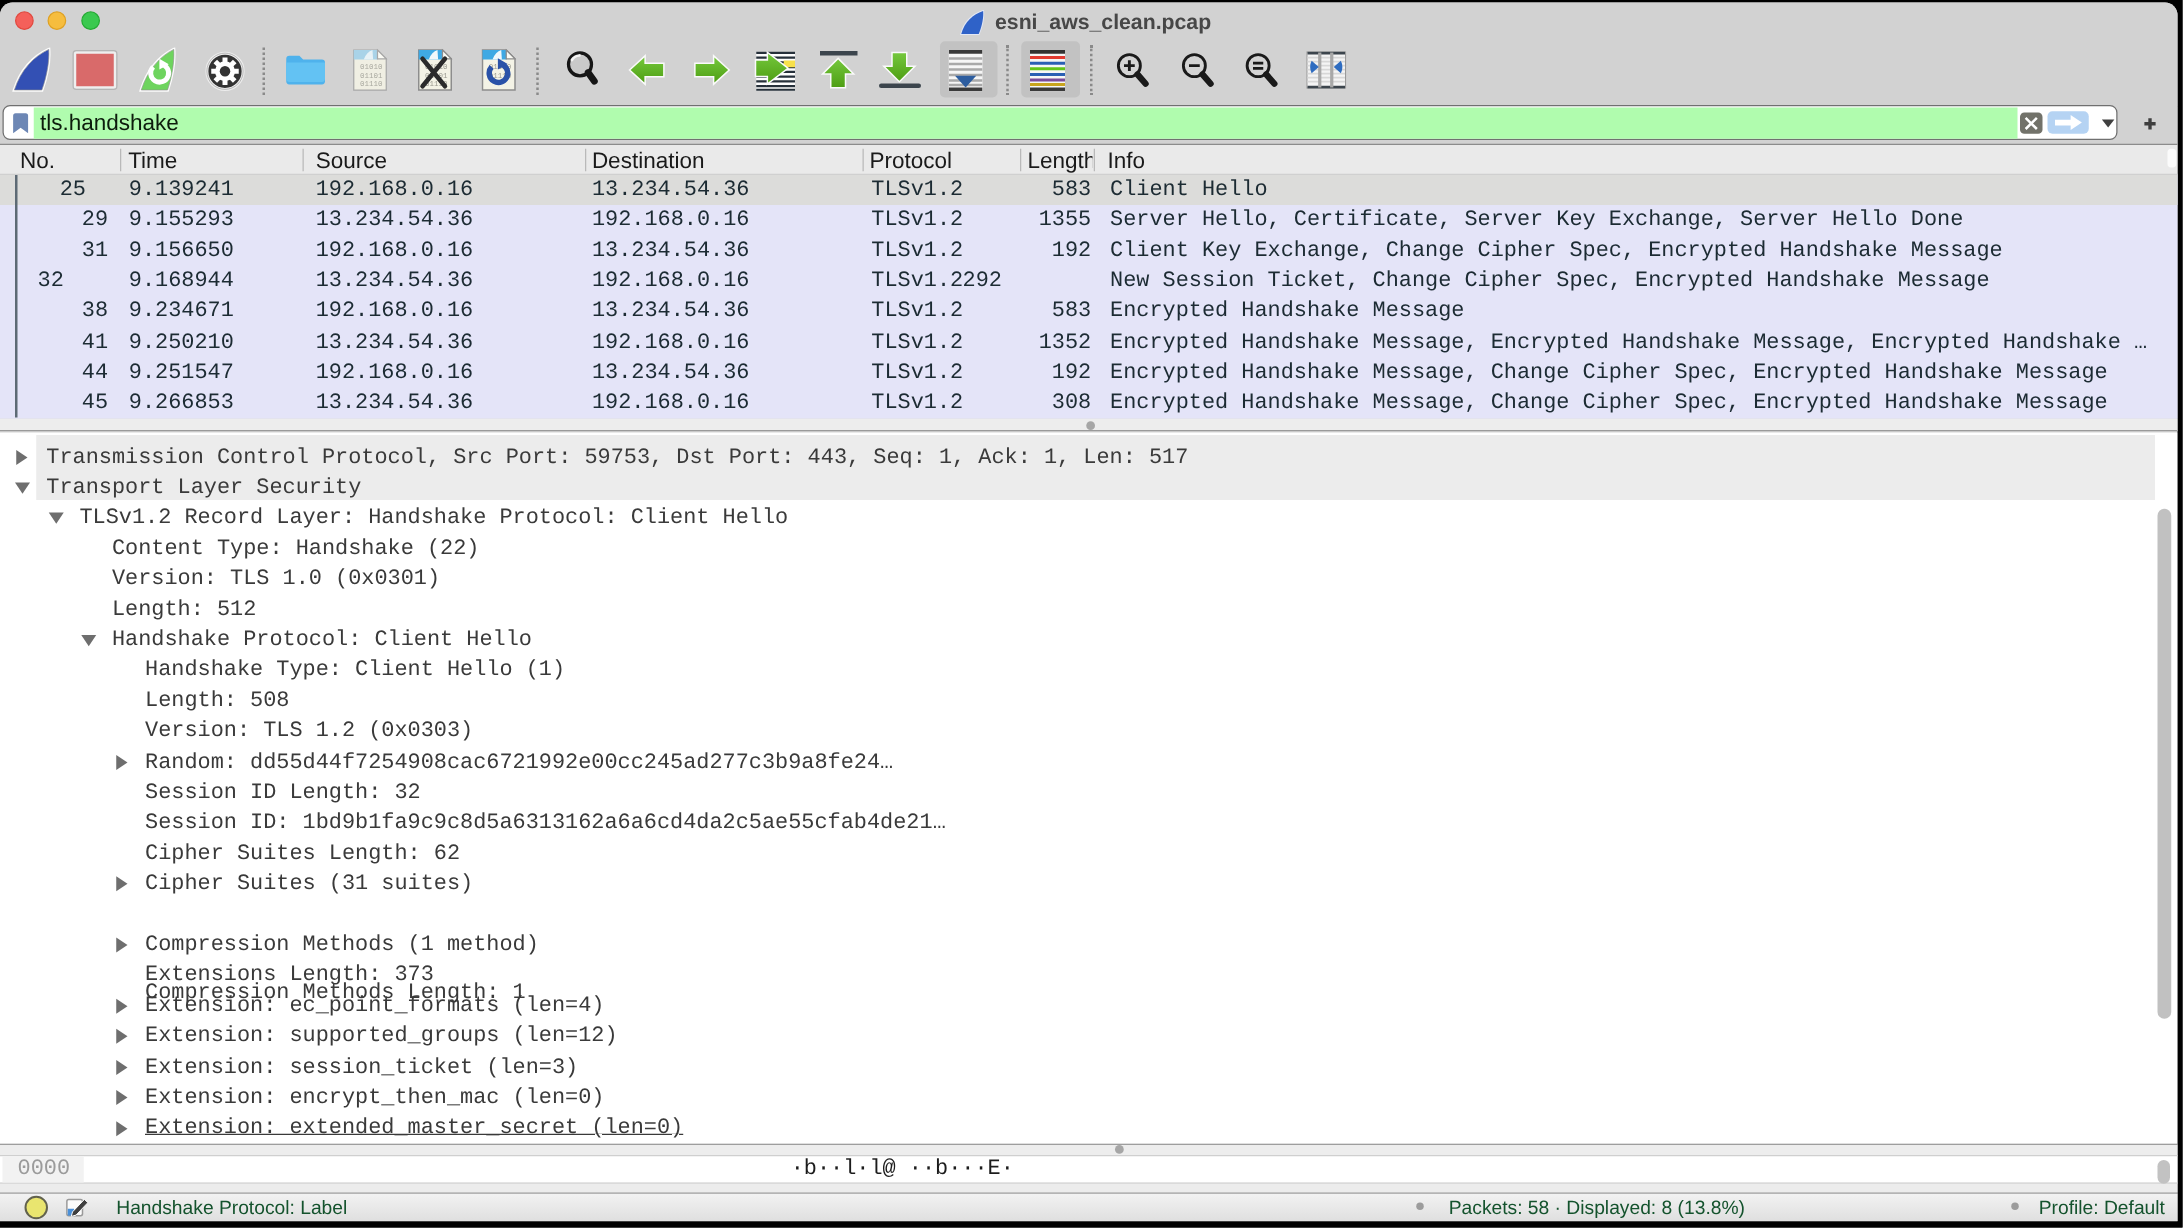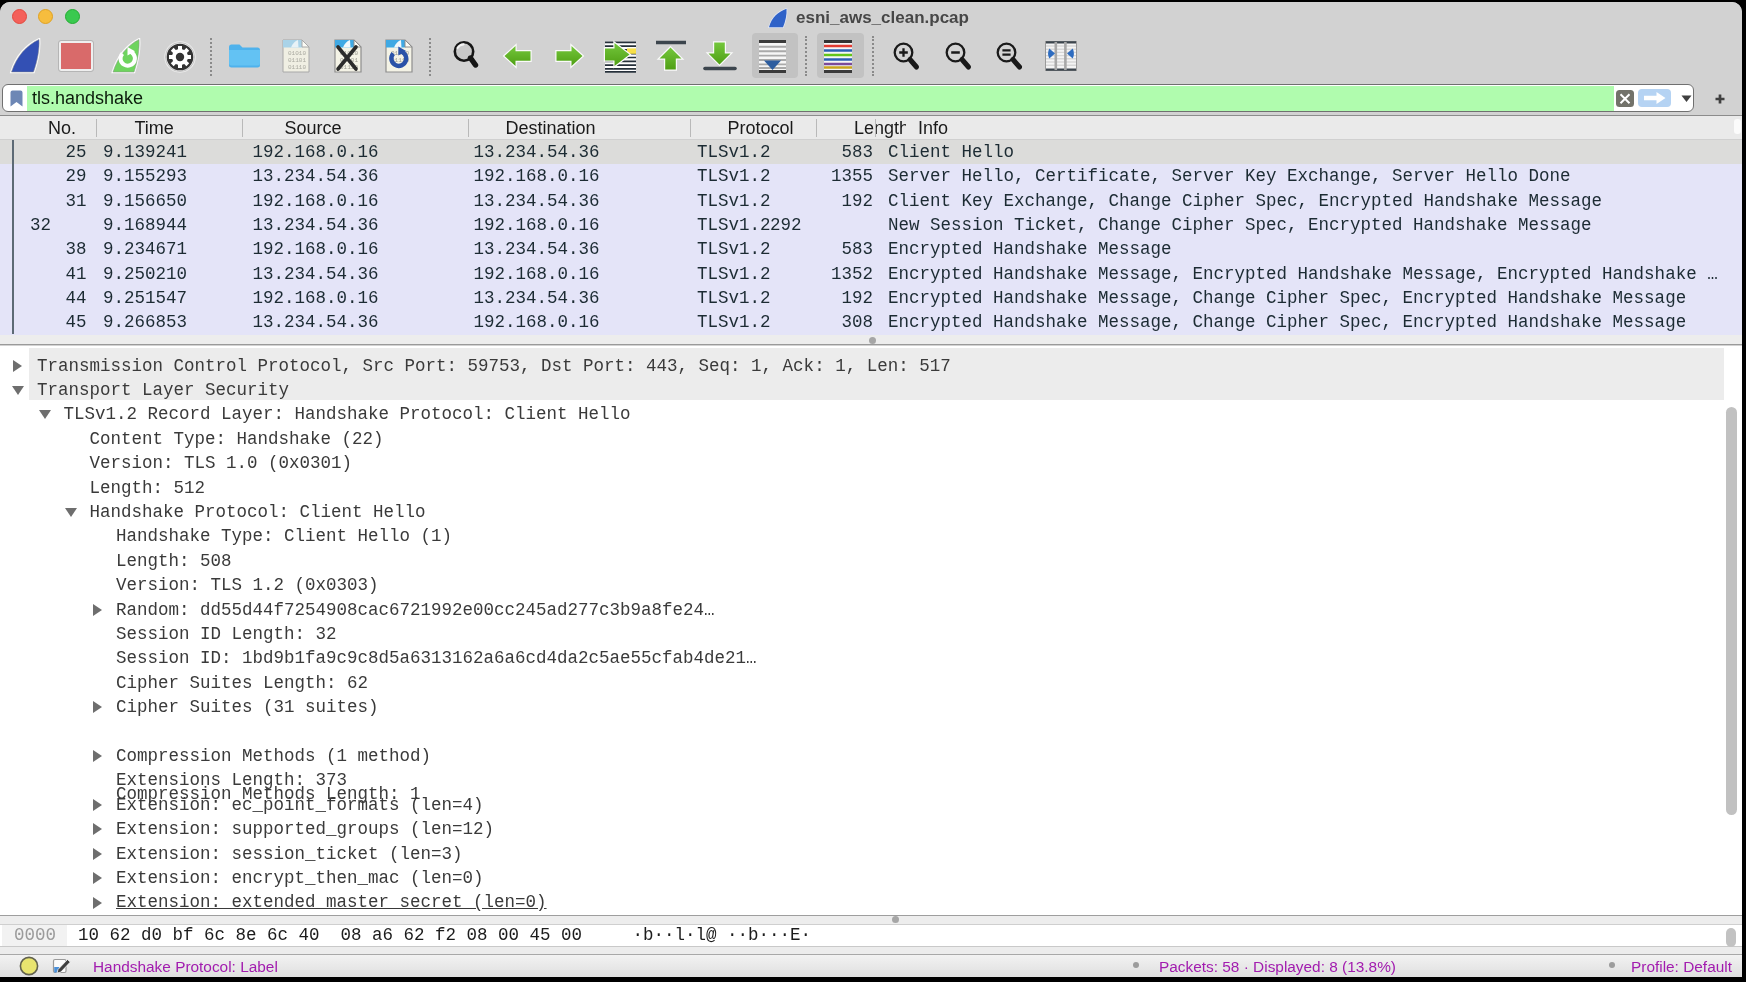--- a/index.html
+++ b/index.html
@@ -2,22 +2,22 @@
 <html><head>
 <meta charset="utf-8">
 <style>
   html,body{margin:0;padding:0;width:1746px;height:982px;background:#000;overflow:hidden;}
   *{box-sizing:border-box;}
   .win{position:absolute;left:0;top:2px;width:1742px;height:975px;background:#d2d2d2;border-radius:10px 10px 0 0;overflow:hidden;}
   .c{position:absolute;left:0;top:-2px;width:1652px;height:982px;}
   .abs{position:absolute;}
   .m{position:absolute;font:17.5px "Liberation Mono",monospace;white-space:pre;color:#1c2b33;line-height:24.3px;}
   .dm{position:absolute;font:17.5px "Liberation Mono",monospace;white-space:pre;color:#3a3a3a;line-height:24.4px;}
-  .s{position:absolute;font:18px "Liberation Sans",sans-serif;color:#1a1a1a;white-space:pre;line-height:24px;margin-left:32px;}
-  .st{position:absolute;font:15.4px "Liberation Sans",sans-serif;color:#a21caf;white-space:pre;line-height:23px;}
+  .s{position:absolute;font:18px "Liberation Sans",sans-serif;color:#1a1a1a;white-space:pre;line-height:24px;}
+  .st{position:absolute;font:15.4px "Liberation Sans",sans-serif;color:#14532d;white-space:pre;line-height:23px;}
   .tri-r{position:absolute;width:0;height:0;border-left:9px solid #6e6e6e;border-top:6px solid transparent;border-bottom:6px solid transparent;}
   .tri-d{position:absolute;width:0;height:0;border-top:9px solid #6e6e6e;border-left:6px solid transparent;border-right:6px solid transparent;}
   .dot{position:absolute;border-radius:50%;background:#a6a6a6;}
   .sep{position:absolute;width:0;border-left:2px dotted #8a8a8a;top:38px;height:38px;}
 </style>
 </head>
 <body>
 <div class="win">
     <div class="c">
 
@@ -261,21 +261,21 @@
 <div class="abs" style="left:468px;top:119px;width:1px;height:18px;background:#b9b9b9;"></div>
 <div class="abs" style="left:690px;top:119px;width:1px;height:18px;background:#b9b9b9;"></div>
 <div class="abs" style="left:816px;top:119px;width:1px;height:18px;background:#b9b9b9;"></div>
 <div class="abs" style="left:875px;top:119px;width:1px;height:18px;background:#b9b9b9;"></div>
 <div class="abs" style="left:1734px;top:119px;width:7px;height:15px;background:#fbfbfb;border-radius:3px;"></div>
 
 
 <div id="rows">
         <div class="abs" style="left:0;top:140px;width:1746px;height:194.5px;background:#e4e4f8"></div>
         <div class="abs" style="left:0;top:140px;width:1746px;height:23.8px;background:#dcdcda"></div>
-        <div class="m" style="left:30px;top:140px;width:56.5px;text-align:right;">25</div>
+        <div class="m" style="left:30px;top:140px;width:56.5px;text-align:center;">25</div>
         <div class="m" style="left:103px;top:140px;">9.139241</div>
         <div class="m" style="left:252.5px;top:140px;">192.168.0.16</div>
         <div class="m" style="left:473.5px;top:140px;">13.234.54.36</div>
         <div class="m" style="left:697px;top:140px;">TLSv1.2</div>
         <div class="m" style="left:770px;top:140px;width:103px;text-align:right;">583</div>
         <div class="m" style="left:888px;top:140px;width:854px;overflow:hidden;">Client Hello</div>
         <div class="m" style="left:30px;top:164.3px;width:56.5px;text-align:right;">29</div>
         <div class="m" style="left:103px;top:164.3px;">9.155293</div>
         <div class="m" style="left:252.5px;top:164.3px;">13.234.54.36</div>
         <div class="m" style="left:473.5px;top:164.3px;">192.168.0.16</div>
@@ -376,21 +376,20 @@
 <div class="abs" style="left:0;top:914.5px;width:1746px;height:1px;background:#9e9e9e;"></div>
 
 
 <div class="abs" style="left:0;top:915.5px;width:1746px;height:8.5px;background:#ededed;"></div>
 <div class="dot" style="left:892px;top:915.8px;width:7px;height:7px;"></div>
 
 
 <div class="abs" style="left:0;top:924px;width:1746px;height:23px;background:#ffffff;border-top:1px solid #cfcfcf;border-bottom:1px solid #c9c9c9;"></div>
 <div class="abs" style="left:1.5px;top:925px;width:65.5px;height:21px;background:#f2f2f2;"></div>
 <div class="dm" style="left:14px;top:923.2px;color:#9b9b9b;">0000</div>
-<div class="dm" style="left:78px;top:923.2px;color:#1c1c1c;">10 62 d0 bf 6c 8e 6c 40  08 a6 62 f2 08 00 45 00</div>
 <div class="dm" style="left:632.5px;top:923.2px;color:#1c1c1c;">·b··l·l@ ··b···E·</div>
 <div class="abs" style="left:0;top:947px;width:1746px;height:6.5px;background:#ececec;"></div>
 <div class="abs" style="left:1726px;top:928px;width:10px;height:19px;background:#c2c2c2;border-radius:5px;"></div>
 
 
 <div class="abs" style="left:0;top:953.5px;width:1746px;height:23.5px;background:linear-gradient(#f2f2f2,#dfdfdf);border-top:1px solid #a8a8a8;"></div>
 <svg class="abs" style="left:19px;top:956px" width="20" height="20" viewBox="0 0 20 20">
   <circle cx="10" cy="10" r="8.6" fill="#e9e56f" stroke="#62624e" stroke-width="1.6"></circle>
 </svg>
 <svg class="abs" style="left:52px;top:956px" width="20" height="20" viewBox="0 0 20 20">

